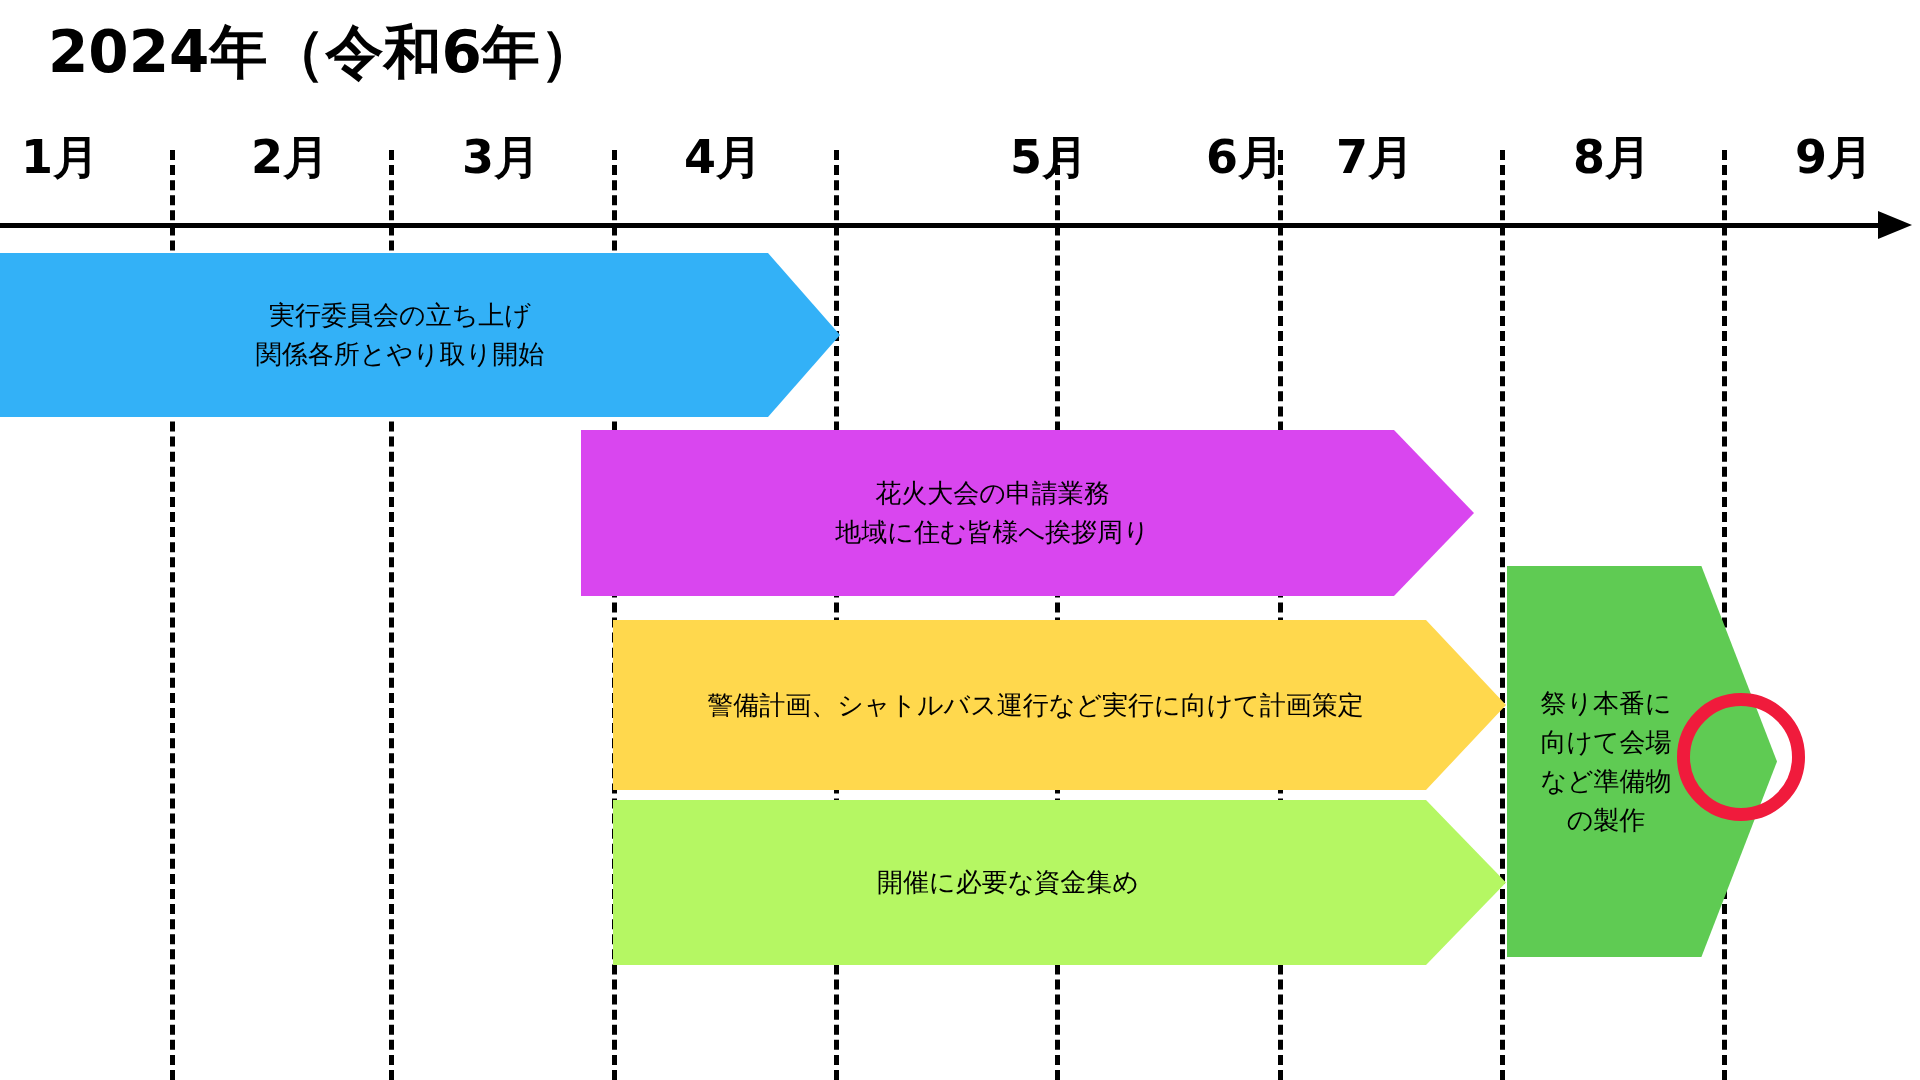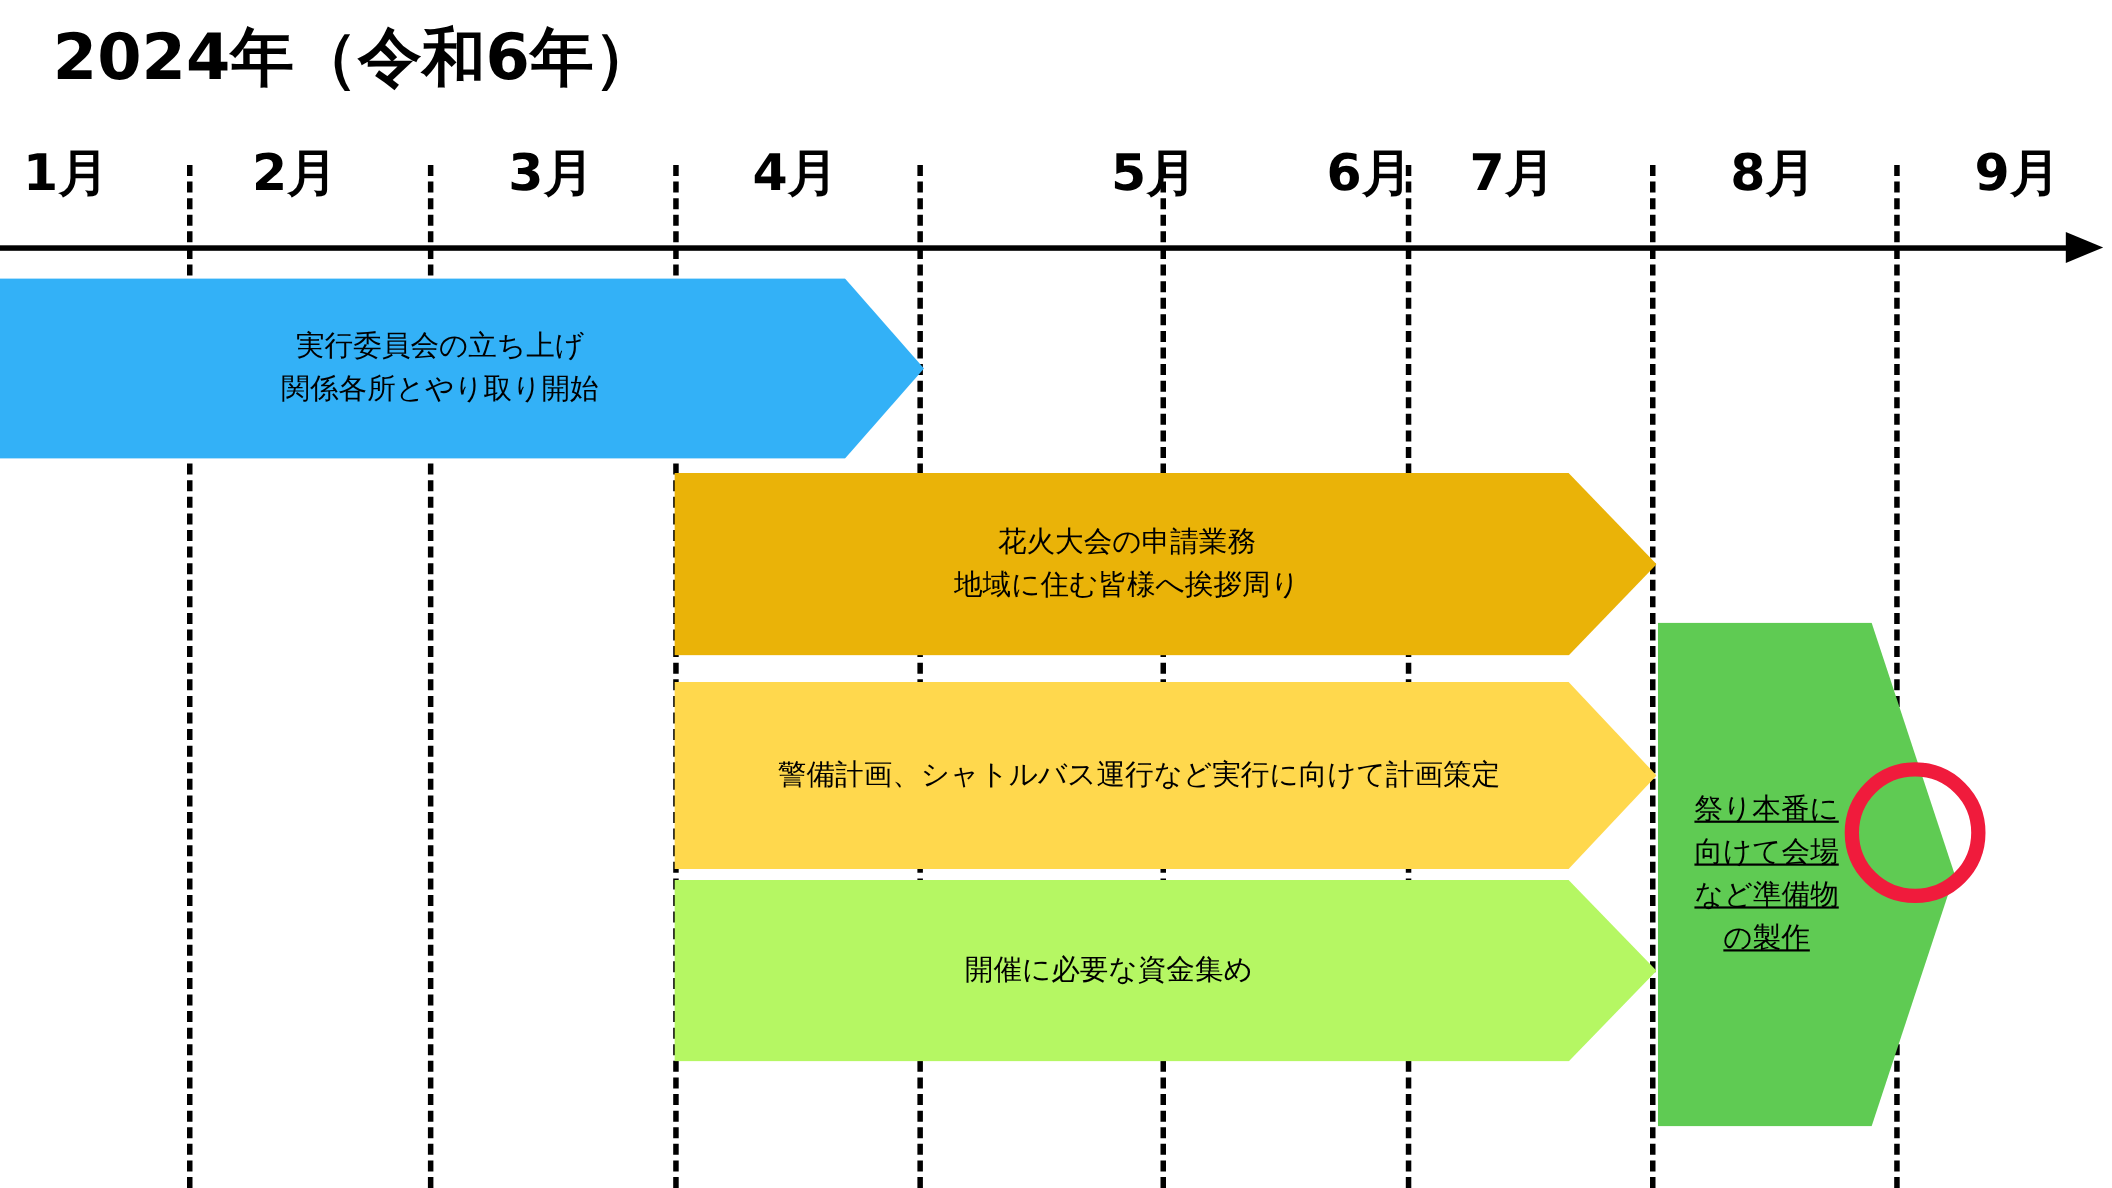--- a/index.html
+++ b/index.html
@@ -115,21 +115,21 @@
   }
 </style>
 </head>
 <body>
 
 <div id="canvas">
 
   <div id="chart-title">2024年（令和6年）</div>
 
   <div class="month-label" style="left:-50px;"><span>1月</span></div>
-  <div class="month-label" style="left:158px;"><span>2月</span></div>
+  <div class="month-label" style="left:180px;"><span>2月</span></div>
   <div class="month-label" style="left:391px;"><span>3月</span></div>
   <div class="month-label" style="left:613px;"><span>4月</span></div>
   <div class="month-label" style="left:868px;text-align:right;"><span>5月</span></div>
   <div class="month-label" style="left:1064px;text-align:right;"><span>6月</span></div>
   <div class="month-label" style="left:1265px;"><span>7月</span></div>
   <div class="month-label" style="left:1502px;"><span>8月</span></div>
   <div class="month-label" style="left:1724px;"><span>9月</span></div>
 
   <div id="axis-line"></div>
   <div id="axis-arrowhead"></div>
@@ -141,34 +141,34 @@
   <div class="gridline" style="left:1055px;"></div>
   <div class="gridline" style="left:1278px;"></div>
   <div class="gridline" style="left:1500px;"></div>
   <div class="gridline" style="left:1722px;"></div>
 
   <div class="task-bar shape-arrow-right-blue" style="left:-40px; top:253px; width:880px; height:164px; background:#33b1f7;">
     <span class="bar-text">実行委員会の立ち上げ
 関係各所とやり取り開始</span>
   </div>
 
-  <div class="task-bar shape-arrow-right" style="left:613px; top:430px; width:893px; height:166px; background:#eab308; padding-right:70px;">
+  <div class="task-bar shape-arrow-right" style="left:581px; top:430px; width:893px; height:166px; background:#d946ef; padding-right:70px;">
     <span class="bar-text">花火大会の申請業務
 地域に住む皆様へ挨拶周り</span>
   </div>
 
   <div class="task-bar shape-arrow-right" style="left:613px; top:620px; width:893px; height:170px; background:#ffd84d; padding-right:48px;">
     <span class="bar-text">警備計画、シャトルバス運行など実行に向けて計画策定</span>
   </div>
 
   <div class="task-bar shape-arrow-right" style="left:613px; top:800px; width:893px; height:165px; background:#b5f763; padding-right:103px;">
     <span class="bar-text">開催に必要な資金集め</span>
   </div>
 
-  <div class="task-bar shape-arrow-tall" style="left:1507px; top:566px; width:270px; height:458px; background:#5fcb53; padding-right:72px;text-decoration:underline;">
+  <div class="task-bar shape-arrow-tall" style="left:1507px; top:566px; width:270px; height:391px; background:#5fcb53; padding-right:72px;">
     <span class="bar-text">祭り本番に
 向けて会場
 など準備物
 の製作</span>
   </div>
 
   <div id="red-circle" style="left:1677px; top:693px; width:128px; height:128px;"></div>
 
 </div>
 

